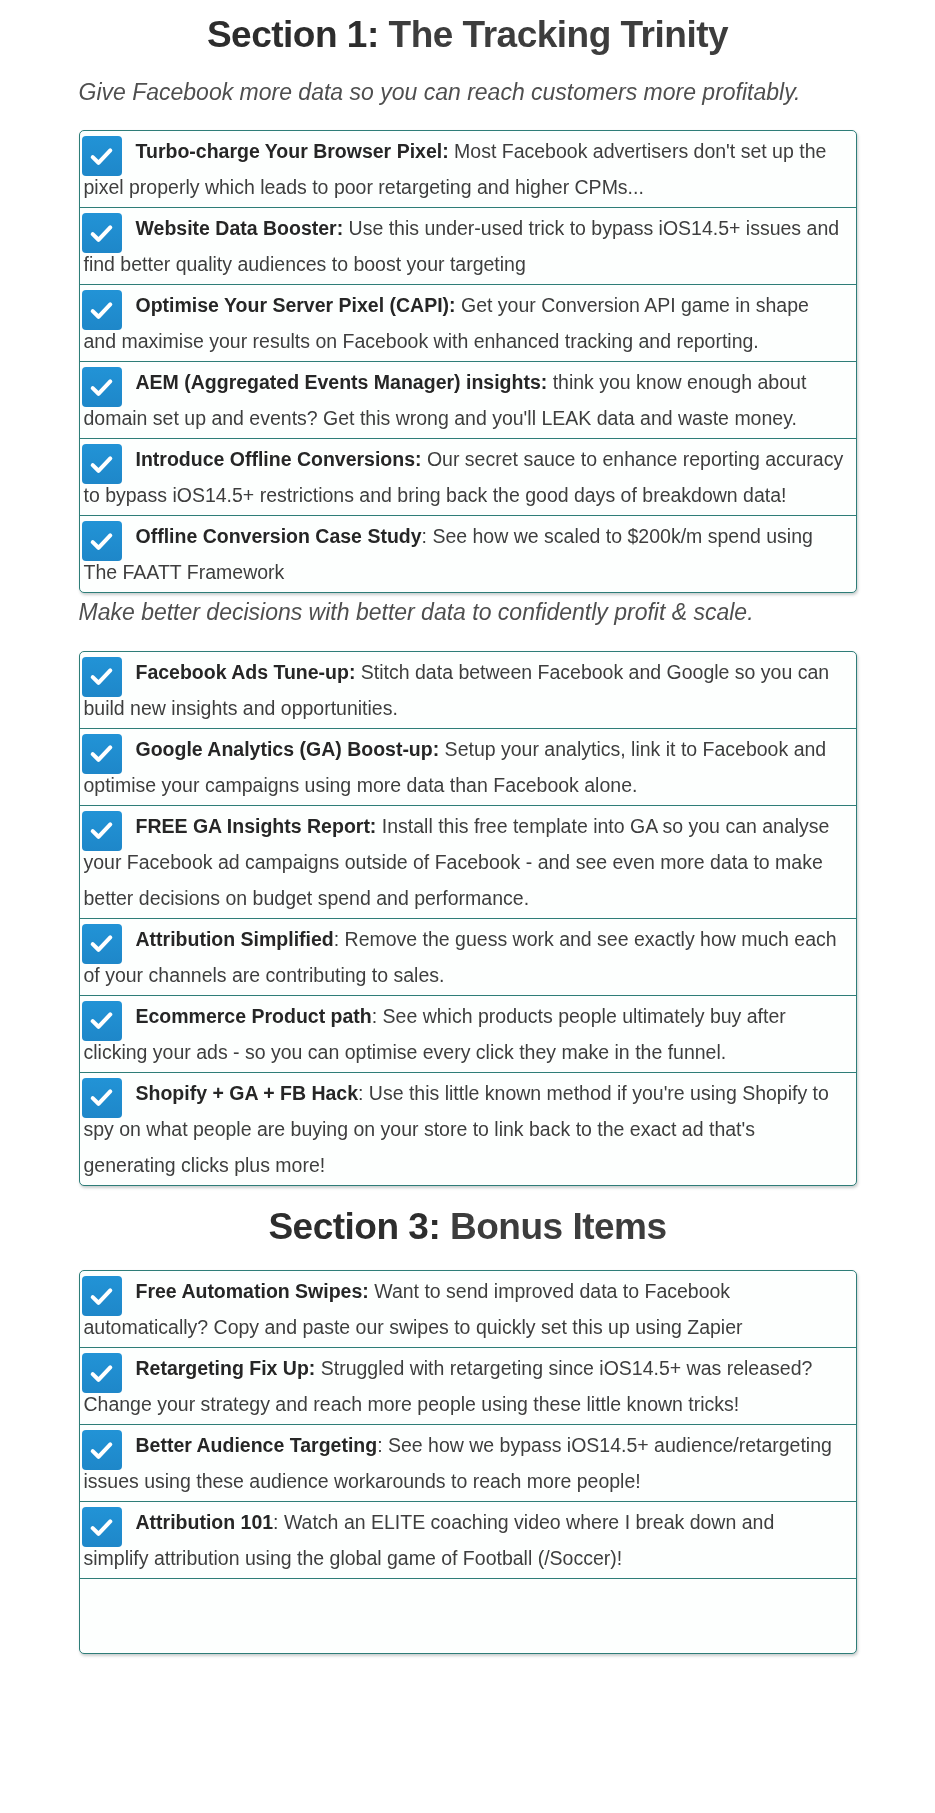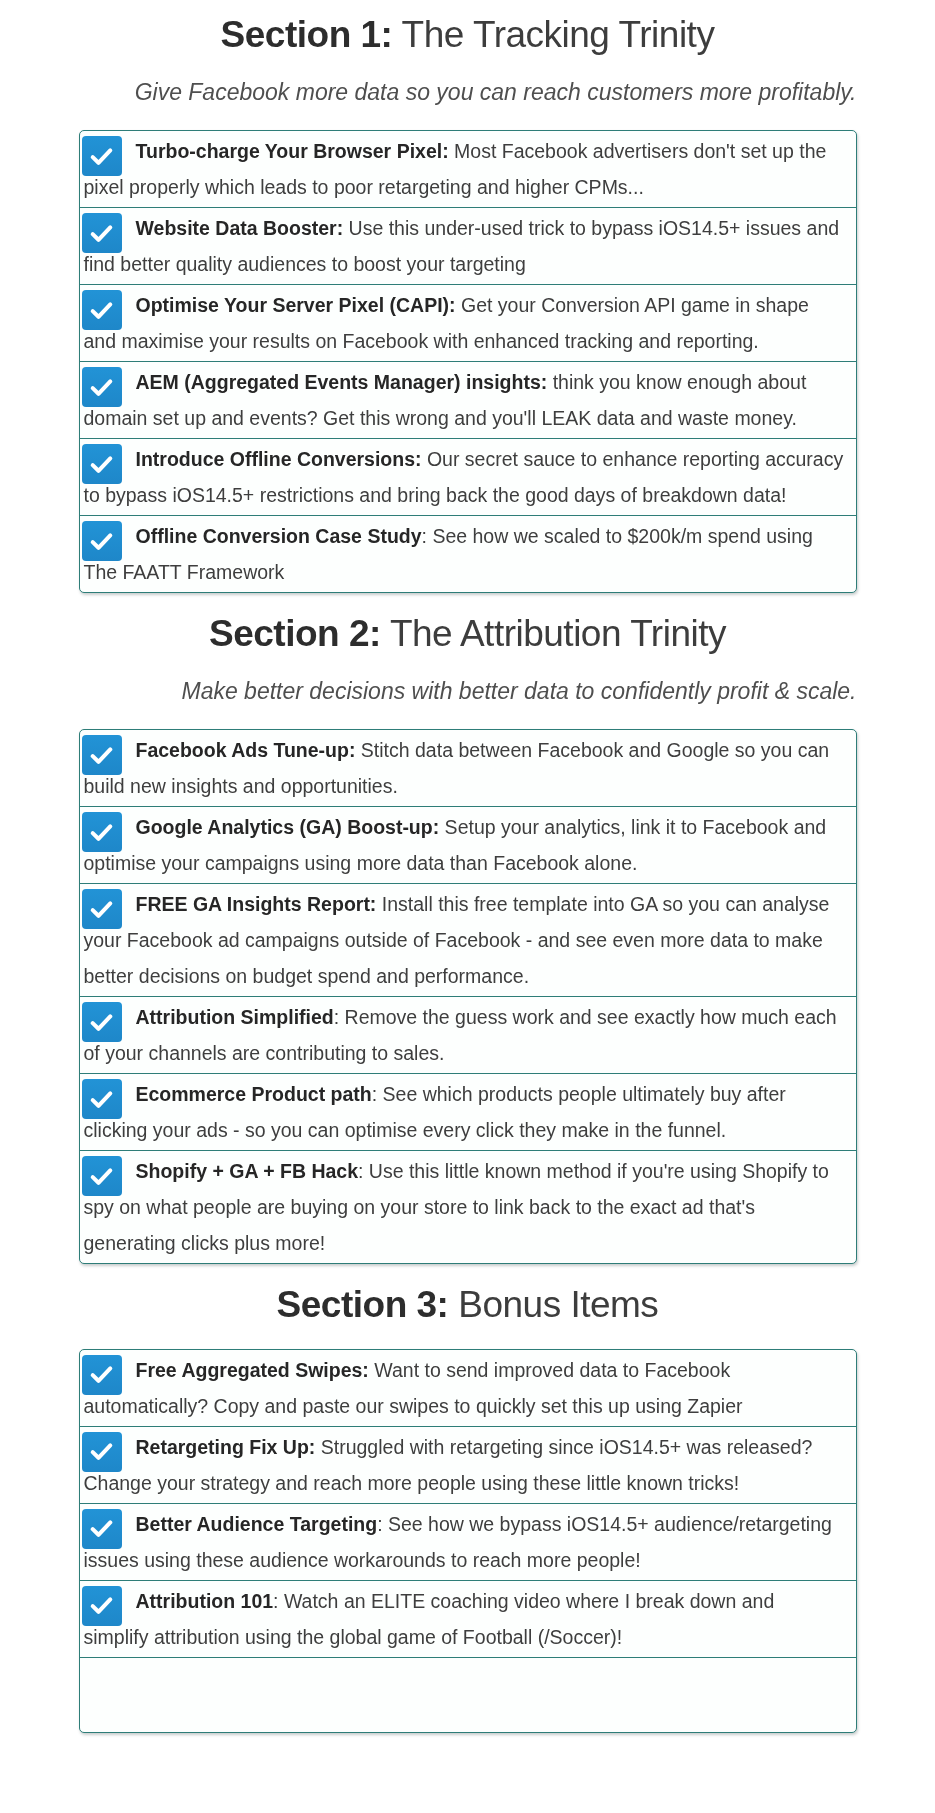--- a/index.html
+++ b/index.html
@@ -32,25 +32,25 @@
     margin:20px 0 22px 0;
     line-height:1.15;
     white-space:nowrap;
   }
   .section:first-child .section-heading{margin-top:10px;}
   .section-heading .hb{
     font-weight:700;
     color:var(--heading-dark);
   }
   .section-heading .hl{
-    font-weight:400;
+    font-weight:700;
     color:var(--heading-light);
   }
   .section-subtitle{
-    text-align:right;
+    text-align:left;
     font-style:italic;
     font-size:23px;
     font-weight:300;
     color:var(--subtitle);
     margin:0 0 24px 0;
     line-height:1.2;
   }
   .feature-list{
     border:1px solid var(--teal);
     border-radius:5px;
@@ -141,21 +141,20 @@
     <span class="check">
       <svg width="27" height="27" viewBox="0 0 24 24" aria-hidden="true">
         <path d="M4.2 12.6 L9.3 17.6 L19.8 6.6" fill="none" stroke="#ffffff" stroke-width="3.6" stroke-linecap="round" stroke-linejoin="round"></path>
       </svg>
     </span><b>Offline Conversion Case Study</b><span>: See how we scaled to $200k/m spend using The FAATT Framework</span>
   </div>
 </div>
   </div>
 
   <div class="section">
-    <h1 class="section-heading"><span class="hb">Section 2:</span><span class="hl"> The Attribution Trinity</span></h1>
     <p class="section-subtitle">Make better decisions with better data to confidently profit &amp; scale.</p>
     <div class="feature-list">
   <div class="list-item">
     <span class="check">
       <svg width="27" height="27" viewBox="0 0 24 24" aria-hidden="true">
         <path d="M4.2 12.6 L9.3 17.6 L19.8 6.6" fill="none" stroke="#ffffff" stroke-width="3.6" stroke-linecap="round" stroke-linejoin="round"></path>
       </svg>
     </span><b>Facebook Ads Tune-up:</b><span> Stitch data between Facebook and Google so you can build new insights and opportunities.</span>
   </div>
 
@@ -204,21 +203,21 @@
 
   <div class="section">
     <h1 class="section-heading"><span class="hb">Section 3:</span><span class="hl"> Bonus Items</span></h1>
 
     <div class="feature-list">
   <div class="list-item">
     <span class="check">
       <svg width="27" height="27" viewBox="0 0 24 24" aria-hidden="true">
         <path d="M4.2 12.6 L9.3 17.6 L19.8 6.6" fill="none" stroke="#ffffff" stroke-width="3.6" stroke-linecap="round" stroke-linejoin="round"></path>
       </svg>
-    </span><b>Free Aggregated Swipes:</b><span> Want to send improved data to Facebook automatically? Copy and paste our swipes to quickly set this up using Zapier</span>
+    </span><b>Free Automation Swipes:</b><span> Want to send improved data to Facebook automatically? Copy and paste our swipes to quickly set this up using Zapier</span>
   </div>
 
   <div class="list-item">
     <span class="check">
       <svg width="27" height="27" viewBox="0 0 24 24" aria-hidden="true">
         <path d="M4.2 12.6 L9.3 17.6 L19.8 6.6" fill="none" stroke="#ffffff" stroke-width="3.6" stroke-linecap="round" stroke-linejoin="round"></path>
       </svg>
     </span><b>Retargeting Fix Up:</b><span> Struggled with retargeting since iOS14.5+ was released? Change your strategy and reach more people using these little known tricks!</span>
   </div>
 

